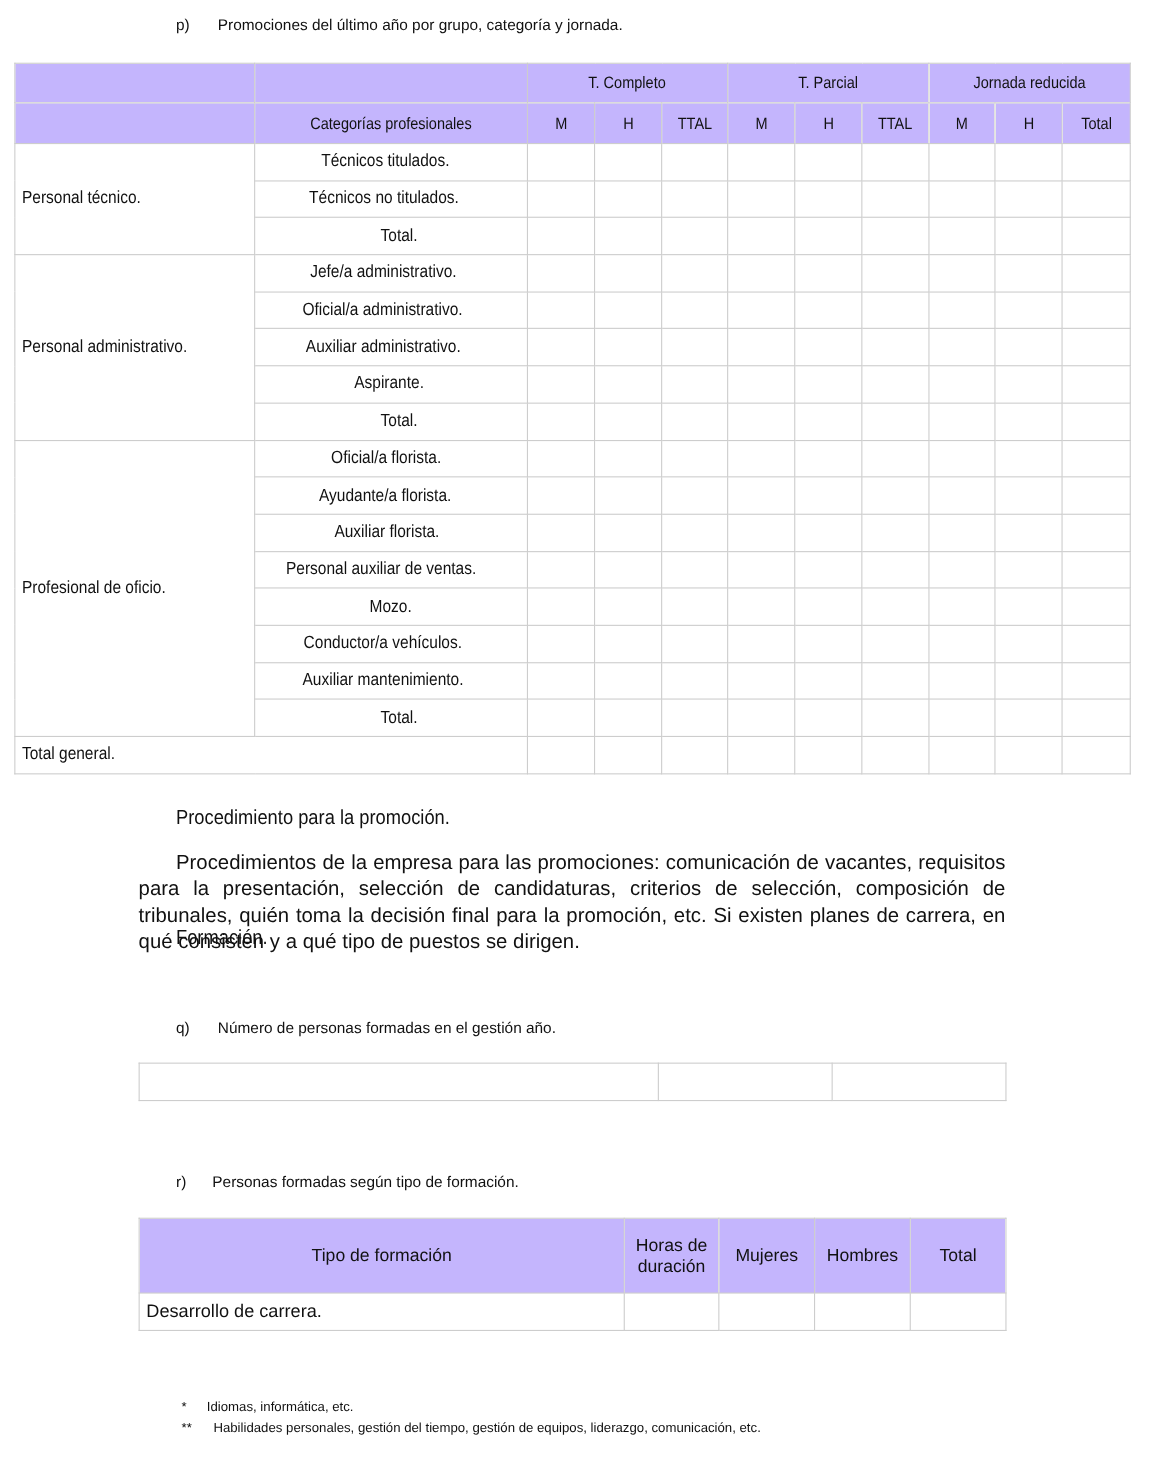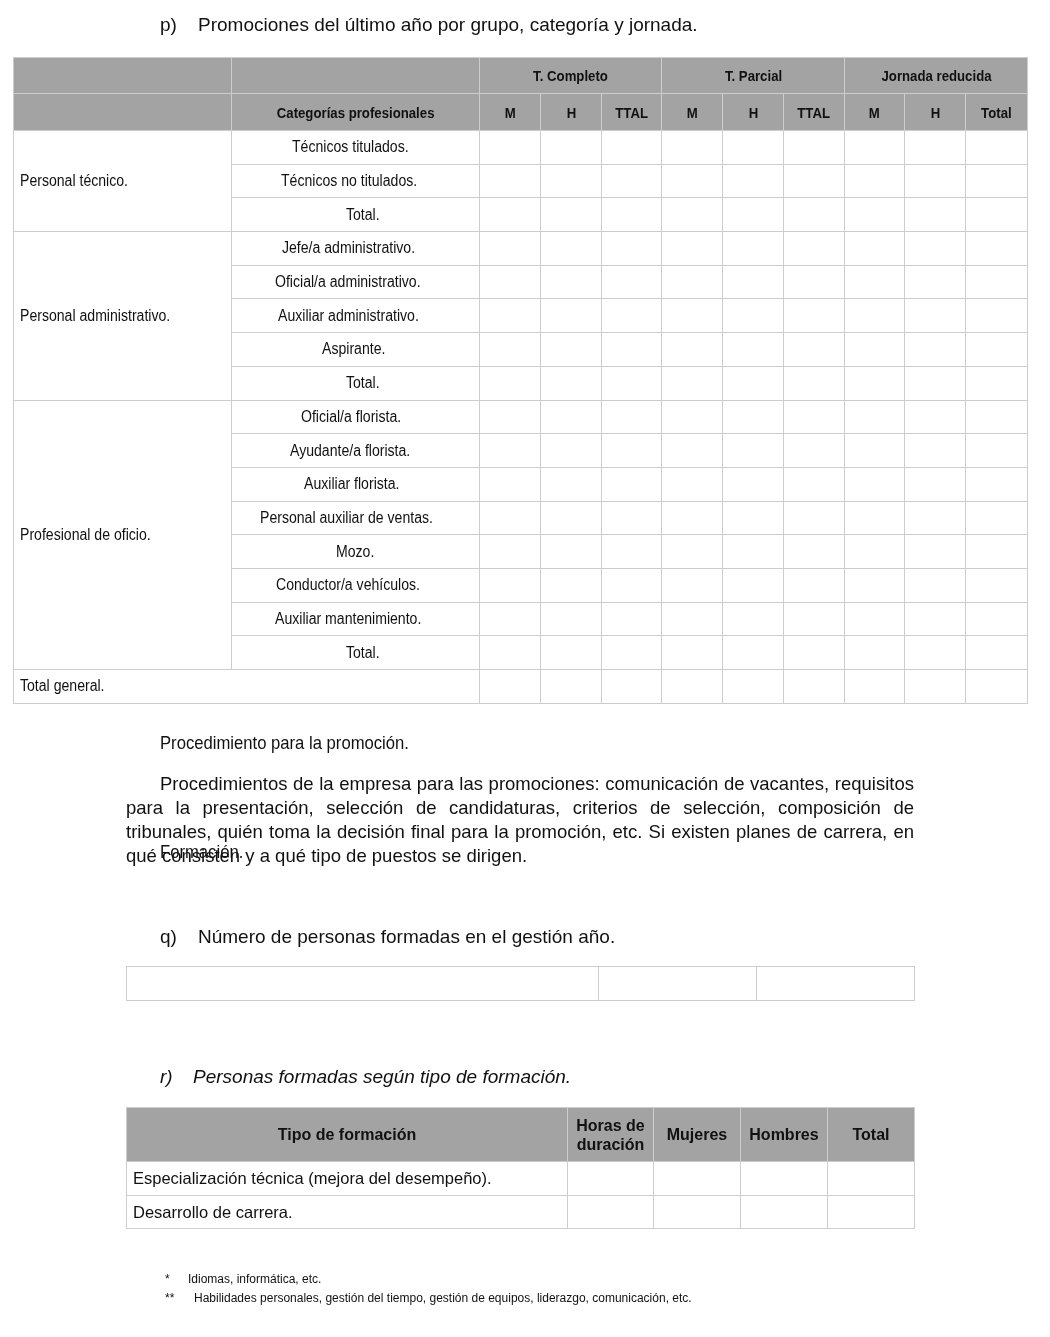--- a/index.html
+++ b/index.html
@@ -1,26 +1,26 @@
 <!DOCTYPE html>
 <html><head>
   <meta charset="utf-8">
   <style>
     html, body { margin: 0; padding: 0; background: #ffffff; }
     body { width: 1050px; height: 1337px; position: relative; overflow: hidden;
            font-family: "Liberation Sans", sans-serif; color: #111; }
     .abs { position: absolute; }
-    .heading { font-size: 19px; white-space: nowrap; }
+    .heading { font-size: 14px; white-space: nowrap; }
     .heading .mark { display: inline-block; width: 38px; }
     .para { font-size: 18.5px; line-height: 24px; }
     .narrow { display: inline-block; transform: scaleX(0.9); transform-origin: left center; white-space: nowrap; }
 
     table { border-collapse: collapse; table-layout: fixed; position: absolute; }
     td, th { border: 1px solid #cdcdcd; padding: 0; overflow: hidden; white-space: nowrap; }
-    th { background: #a3a3a3; font-weight: bold; text-align: center; }
+    th { background: #c4b5fd; font-weight: normal; text-align: center; }
 
     
     #t-prom { left: 13px; top: 57px; width: 1014px; font-size: 16px; }
     #t-prom th { font-size: 15px; }
     #t-prom tr.h1 { height: 36px; }
     #t-prom tr.h2 { height: 37px; }
     #t-prom tr.d { height: 33.7px; }
     #t-prom td.grp { padding-left: 6px; text-align: left; }
     #t-prom td.cat { padding-left: 5px; text-align: center; }
     #t-prom td.cat.tot { padding-left: 20px; }
@@ -28,21 +28,21 @@
     .condc { display: inline-block; transform: scaleX(0.88); transform-origin: center center; }
 
     
     #t-q { left: 126px; top: 966px; width: 788px; font-size: 16px; }
     #t-q tr.h { height: 37px; }
     #t-q tr.d { height: 34px; }
 
     
     #t-r { left: 126px; top: 1107px; width: 788px; font-size: 16.5px; }
     #t-r th { font-size: 16px; line-height: 19px; }
-    #t-r tr.h { height: 54px; }
+    #t-r tr.h { height: 68px; }
     #t-r tr.d { height: 33.7px; }
     #t-r td.lab { padding-left: 6px; text-align: left; }
 
     .foot { font-size: 12px; white-space: nowrap; }
   </style>
 </head>
 <body>
 
 <div class="abs heading" style="left:160px; top:14px;">
   <span class="mark">p)</span><span>Promociones del último año por grupo, categoría y jornada.</span>
@@ -316,21 +316,21 @@
     </colgroup>
   <tbody>
   <tr class="d">
     <td></td>
     <td></td>
     <td></td>
   </tr>
 </tbody>
   </table>
 
-<div class="abs heading" style="left:160px; top:1066px;font-style:italic;">
+<div class="abs heading" style="left:160px; top:1066px;">
   <span class="mark" style="width:33px">r)</span><span>Personas formadas según tipo de formación.</span>
 </div>
 
 <table id="t-r">
   <colgroup>
     <col style="width:441px">
       <col style="width:86px">
       <col style="width:87px">
       <col style="width:87px">
       <col style="width:87px">
@@ -342,27 +342,20 @@
       <div>Horas de</div>
       <div>duración</div>
     </th>
     <th>Mujeres</th>
     <th>Hombres</th>
     <th>Total</th>
   </tr>
   </tbody>
     <tbody id="r-body">
       <tr class="d">
-        <td class="lab">Especialización técnica (mejora del desempeño).</td>
-        <td></td>
-        <td></td>
-        <td></td>
-        <td></td>
-      </tr>
-      <tr class="d">
         <td class="lab">Desarrollo de carrera.</td>
         <td></td>
         <td></td>
         <td></td>
         <td></td>
       </tr>
     </tbody>
 </table>
 
 <div class="abs foot" style="left:165px; top:1272px;">

